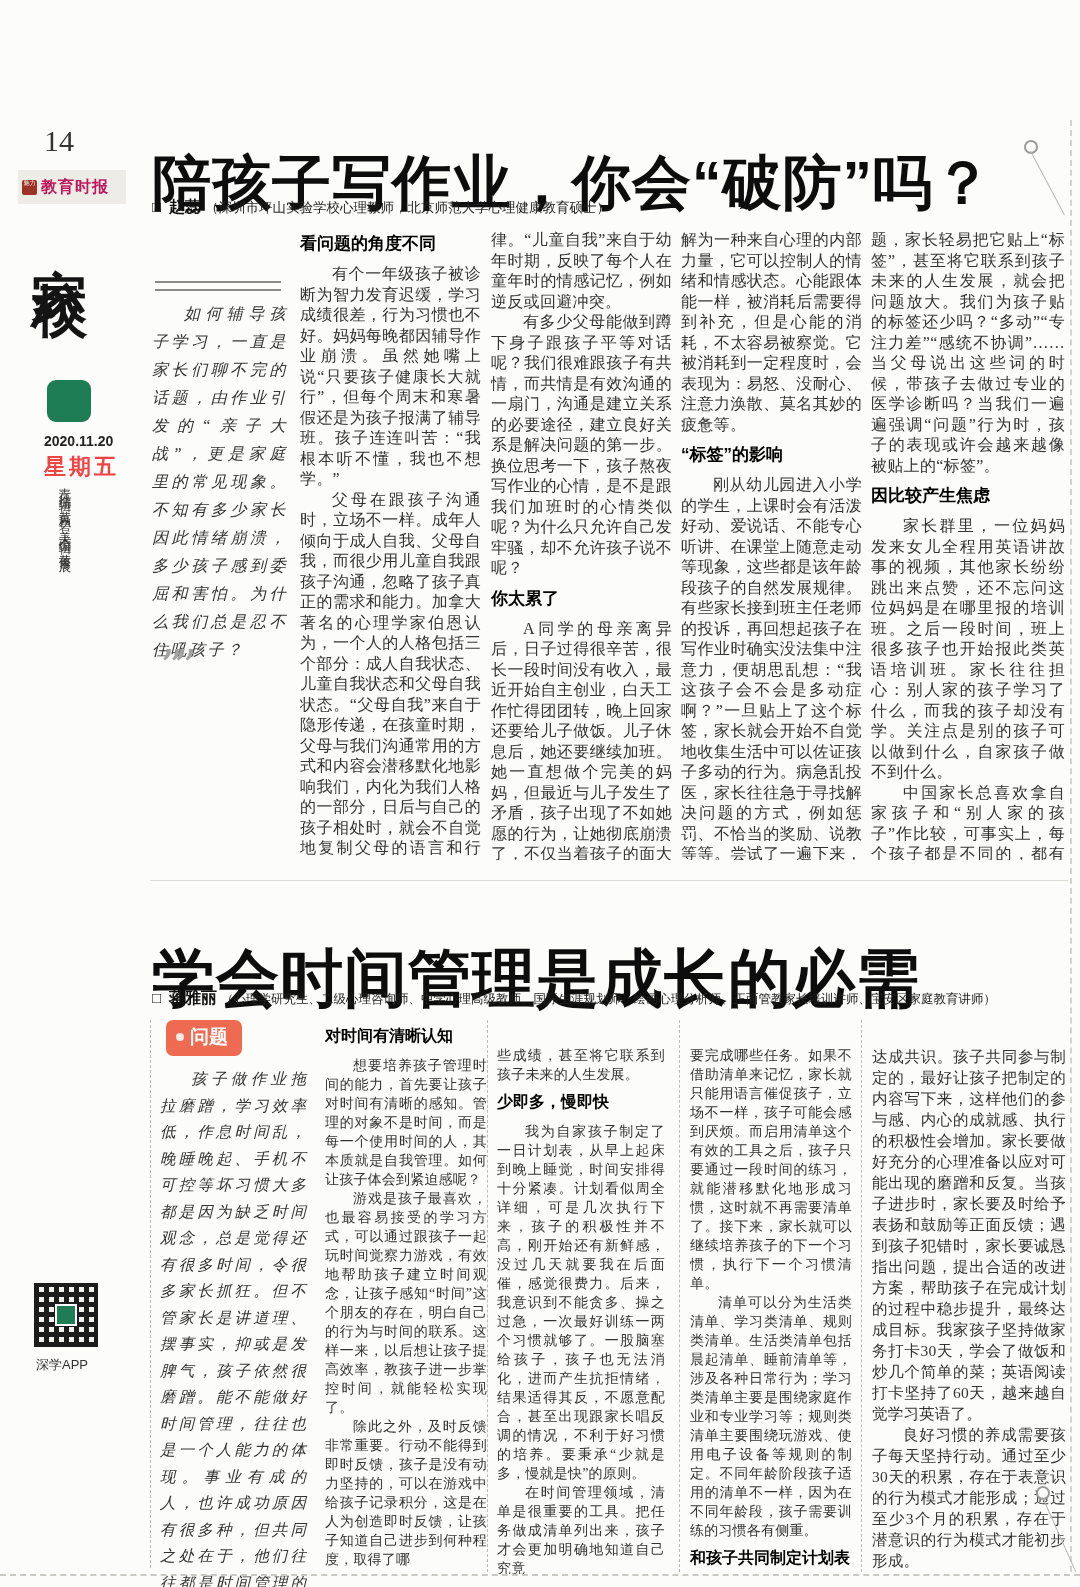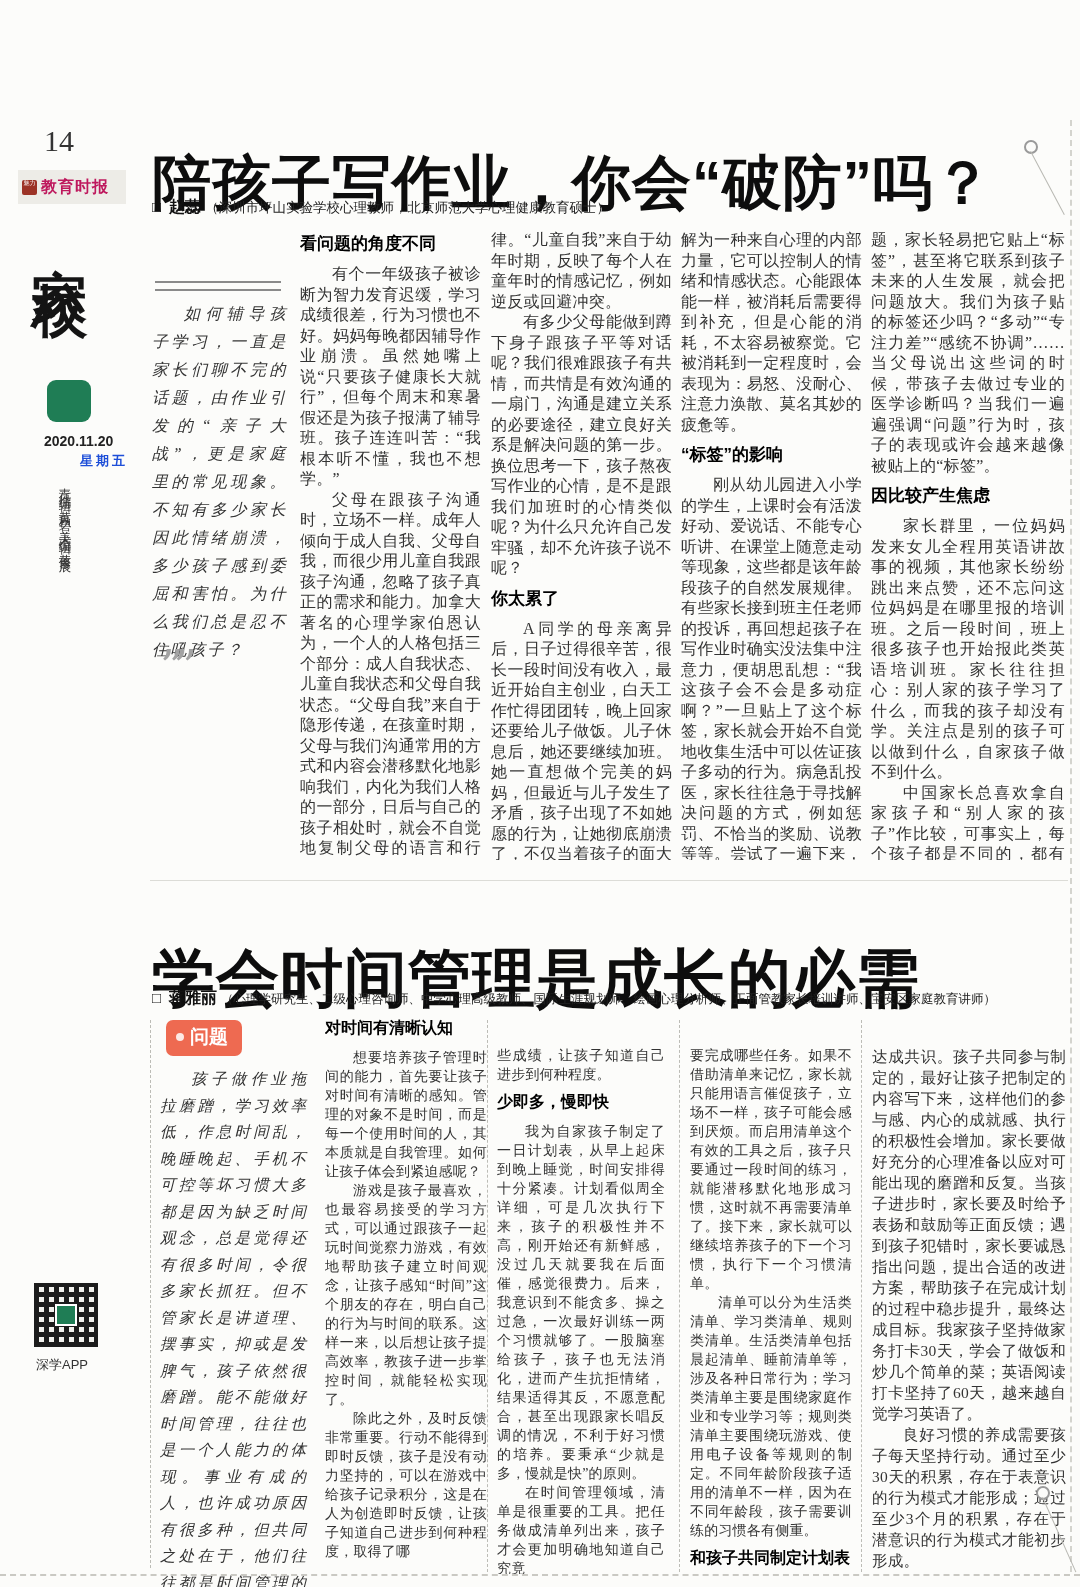--- a/index.html
+++ b/index.html
@@ -14,21 +14,21 @@
                   font-size:6px;line-height:7px;text-align:center;overflow:hidden;border-radius:2px;
                   font-family:"Liberation Sans",sans-serif;}
   .masthead-text{color:#be185d;font-weight:bold;font-size:16px;letter-spacing:1px;white-space:nowrap;}
   .section-title{position:absolute;left:32px;top:222px;writing-mode:vertical-rl;
                  font-size:56px;font-weight:700;color:#141414;letter-spacing:14px;line-height:1;}
   .section-square{position:absolute;left:47px;top:380px;width:44px;height:42px;
                   background:#1f7d55;border-radius:9px;}
   .date-line{position:absolute;left:44px;top:433px;font-family:"Liberation Sans",sans-serif;
              font-size:14px;font-weight:bold;color:#222;}
   .weekday-line{position:absolute;left:44px;top:452px;font-family:"Liberation Sans",sans-serif;
-                font-size:13px;font-weight:bold;color:#1d4ed8;letter-spacing:3px;margin-left:36px;}
+                font-size:22px;font-weight:bold;color:#ef4444;letter-spacing:3px;}
   .editors{position:absolute;left:56px;top:478px;writing-mode:vertical-rl;
            font-size:12.5px;color:#333;letter-spacing:4px;height:230px;}
   .qr{position:absolute;left:34px;top:1283px;width:64px;height:64px;
       background-image:repeating-linear-gradient(0deg,#1c1c1c 0 5px,transparent 5px 10px),
                        repeating-linear-gradient(90deg,#1c1c1c 0 5px,#f1f1ed 5px 10px);}
   .qr::after{content:"";position:absolute;left:21px;top:21px;width:22px;height:22px;
              background:#1f7d55;border:2px solid #fff;box-sizing:border-box;}
   .app-label{position:absolute;left:36px;top:1356px;font-size:13px;color:#333;
              font-family:"Liberation Sans",sans-serif;}
 
@@ -149,27 +149,27 @@
   <div class="intro2">
     <p class="p">孩子做作业拖拉磨蹭，学习效率低，作息时间乱，晚睡晚起、手机不可控等坏习惯大多都是因为缺乏时间观念，总是觉得还有很多时间，令很多家长抓狂。但不管家长是讲道理、摆事实，抑或是发脾气，孩子依然很磨蹭。能不能做好时间管理，往往也是一个人能力的体现。事业有成的人，也许成功原因有很多种，但共同之处在于，他们往往都是时间管理的专家。</p>
   </div>
 
   <div class="dash-v intro2-border"></div>
   <div class="dash-v gutter1"></div>
   <div class="dash-v gutter2"></div>
   <div class="dash-v gutter3"></div>
 
   <div class="col a2" style="left:325px;top:1018px;width:162px;height:556px;">
-    <h4 class="bh" style="margin-top:0;font-size:16px;">对时间有清晰认知</h4>
+    <h4 class="bh" style="margin-top:8px;font-size:16px;">对时间有清晰认知</h4>
     <p class="p">想要培养孩子管理时间的能力，首先要让孩子对时间有清晰的感知。管理的对象不是时间，而是每一个使用时间的人，其本质就是自我管理。如何让孩子体会到紧迫感呢？</p>
     <p class="p">游戏是孩子最喜欢，也最容易接受的学习方式，可以通过跟孩子一起玩时间觉察力游戏，有效地帮助孩子建立时间观念，让孩子感知“时间”这个朋友的存在，明白自己的行为与时间的联系。这样一来，以后想让孩子提高效率，教孩子进一步掌控时间，就能轻松实现了。</p>
     <p class="p">除此之外，及时反馈非常重要。行动不能得到即时反馈，孩子是没有动力坚持的，可以在游戏中给孩子记录积分，这是在人为创造即时反馈，让孩子知道自己进步到何种程度，取得了哪</p>
   </div>
   <div class="col a2" style="left:497px;top:1018px;width:168px;height:556px;">
-    <p class="pc" style="margin-top:28px;">些成绩，让孩子知道自己进步到何种程度。</p>
+    <p class="pc" style="margin-top:28px;">些成绩，甚至将它联系到孩子未来的人生发展。</p>
     <h4 class="bh" style="font-size:16px;">少即多，慢即快</h4>
     <p class="p">我为自家孩子制定了一日计划表，从早上起床到晚上睡觉，时间安排得十分紧凑。计划看似周全详细，可是几次执行下来，孩子的积极性并不高，刚开始还有新鲜感，没过几天就要我在后面催，感觉很费力。后来，我意识到不能贪多、操之过急，一次最好训练一两个习惯就够了。一股脑塞给孩子，孩子也无法消化，进而产生抗拒情绪，结果适得其反，不愿意配合，甚至出现跟家长唱反调的情况，不利于好习惯的培养。要秉承“少就是多，慢就是快”的原则。</p>
     <p class="p">在时间管理领域，清单是很重要的工具。把任务做成清单列出来，孩子才会更加明确地知道自己究竟</p>
   </div>
   <div class="col a2" style="left:690px;top:1018px;width:162px;height:556px;">
     <p class="pc" style="margin-top:28px;">要完成哪些任务。如果不借助清单来记忆，家长就只能用语言催促孩子，立场不一样，孩子可能会感到厌烦。而启用清单这个有效的工具之后，孩子只要通过一段时间的练习，就能潜移默化地形成习惯，这时就不再需要清单了。接下来，家长就可以继续培养孩子的下一个习惯，执行下一个习惯清单。</p>
     <p class="p">清单可以分为生活类清单、学习类清单、规则类清单。生活类清单包括晨起清单、睡前清单等，涉及各种日常行为；学习类清单主要是围绕家庭作业和专业学习等；规则类清单主要围绕玩游戏、使用电子设备等规则的制定。不同年龄阶段孩子适用的清单不一样，因为在不同年龄段，孩子需要训练的习惯各有侧重。</p>
     <h4 class="bh" style="font-size:16px;">和孩子共同制定计划表</h4>
     <p class="p">要和孩子就清单内容</p>
   </div>

